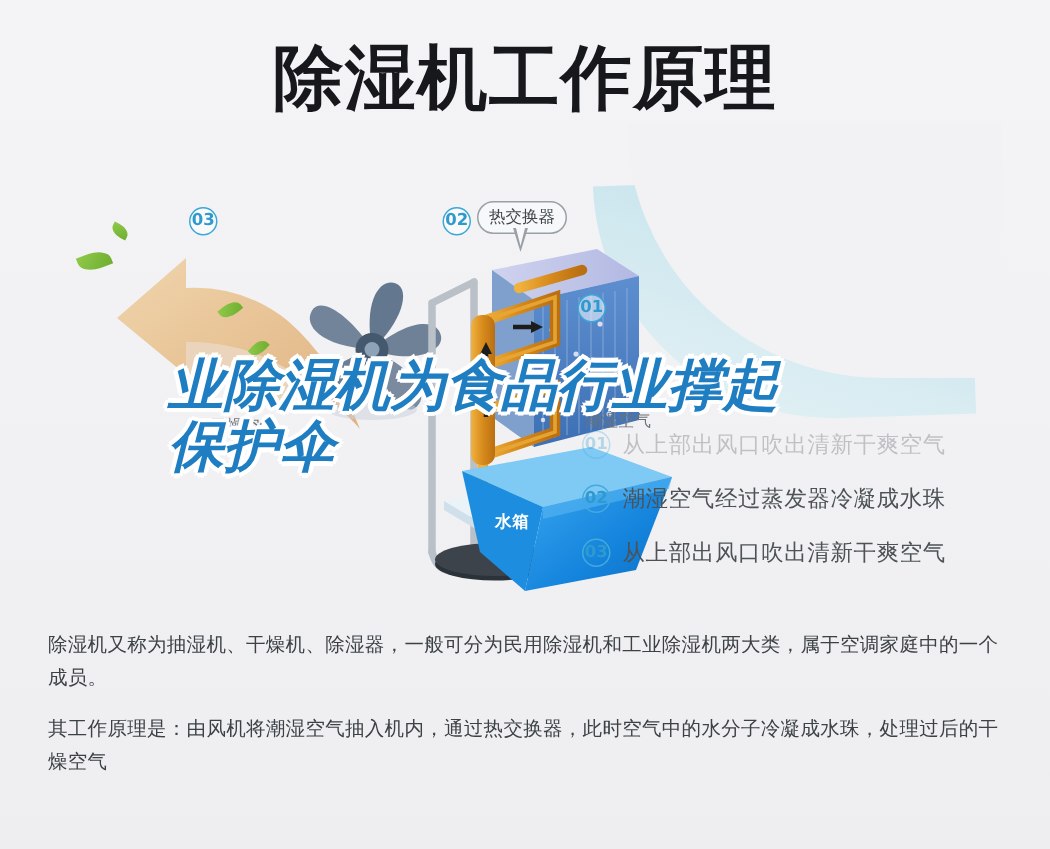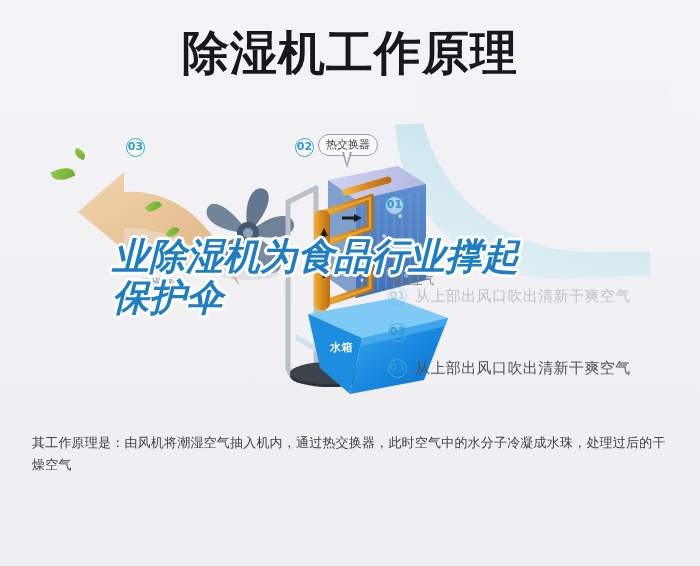--- a/index.html
+++ b/index.html
@@ -378,30 +378,32 @@
     <span class="inline-label lbl-wet">潮湿空气</span>
   </div>
 
   <div class="legend">
     <div class="legend-row hidden-row">
       <span class="legend-badge">01</span>
       <span class="legend-text">从上部出风口吹出清新干爽空气</span>
     </div>
     <div class="legend-row">
       <span class="legend-badge">02</span>
+      <span class="legend-text">潮湿空气经过蒸发器冷凝成水珠</span>
     </div>
     <div class="legend-row">
       <span class="legend-badge">03</span>
       <span class="legend-text">从上部出风口吹出清新干爽空气</span>
     </div>
   </div>
 
   <div class="overlay">
     <div class="overlay-line">业除湿机为食品行业撑起</div>
     <div class="overlay-line">保护伞</div>
   </div>
 
   <div class="copy">
+    <p>除湿机又称为抽湿机、干燥机、除湿器，一般可分为民用除湿机和工业除湿机两大类，属于空调家庭中的一个成员。</p>
     <div class="gap"></div>
     <p>其工作原理是：由风机将潮湿空气抽入机内，通过热交换器，此时空气中的水分子冷凝成水珠，处理过后的干燥空气</p>
   </div>
 
 </div>
 
 </body></html>

